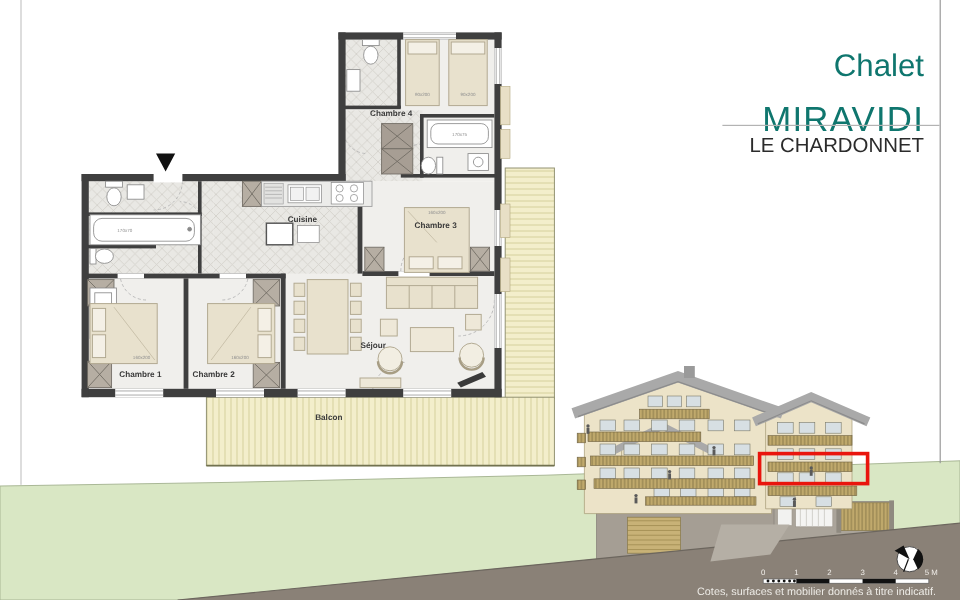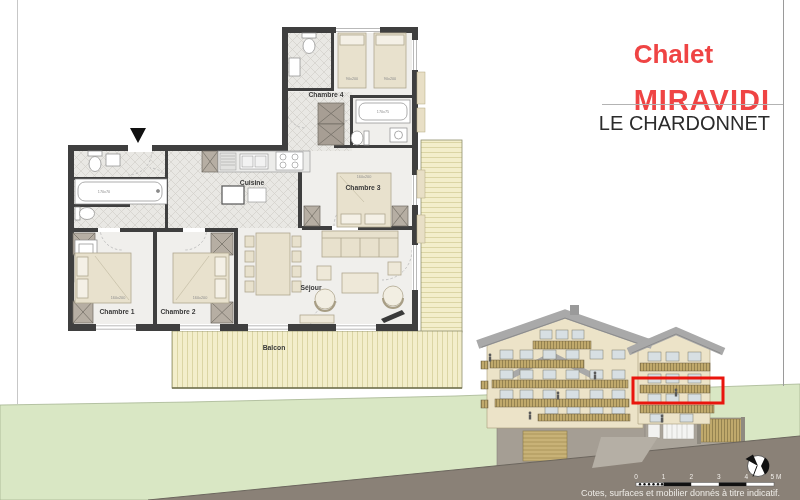--- a/index.html
+++ b/index.html
@@ -1,23 +1,23 @@
 <!DOCTYPE html>
 <html><head>
 <meta charset="utf-8">
 <style>
   html,body{margin:0;padding:0;background:#fff;}
   #page{position:relative;width:800px;height:500px;background:#ffffff;overflow:hidden;
         font-family:"Liberation Sans",sans-serif;}
   #drawing{position:absolute;left:0;top:0;}
-  .titleblock{position:absolute;top:40px;right:30px;color:#ef4444;font-weight:bold;}
+  .titleblock{position:absolute;top:40px;right:30px;text-align:right;color:#0f766e;}
   .title-line1{font-size:26px;line-height:28px;}
   .title-line2{font-size:29px;line-height:32px;letter-spacing:1px;margin-top:16px;}
   .divider{position:absolute;top:104px;left:602px;width:181px;height:1px;background:#b3b3b3;}
-  .subtitle{position:absolute;top:112px;right:30px;font-size:20px;color:#2b2b2b;}
+  .subtitle{position:absolute;top:112px;right:30px;font-size:17px;color:#2b2b2b;}
   .vline-right{position:absolute;left:783px;top:0;width:1px;height:386px;background:#9a9a9a;}
   .vline-left{position:absolute;left:17px;top:0;width:1px;height:404px;background:#c7c7c7;}
   svg text{font-family:"Liberation Sans",sans-serif;}
   .roomlabel{font-weight:bold;font-size:6.8px;fill:#3a3a3a;}
   .dimlabel{font-size:3.8px;fill:#8f8f8f;}
   .scalenum{font-size:6.5px;fill:#f0ede8;}
   .footertxt{font-size:9px;fill:#edebe6;}
 </style>
 </head>
 <body>

